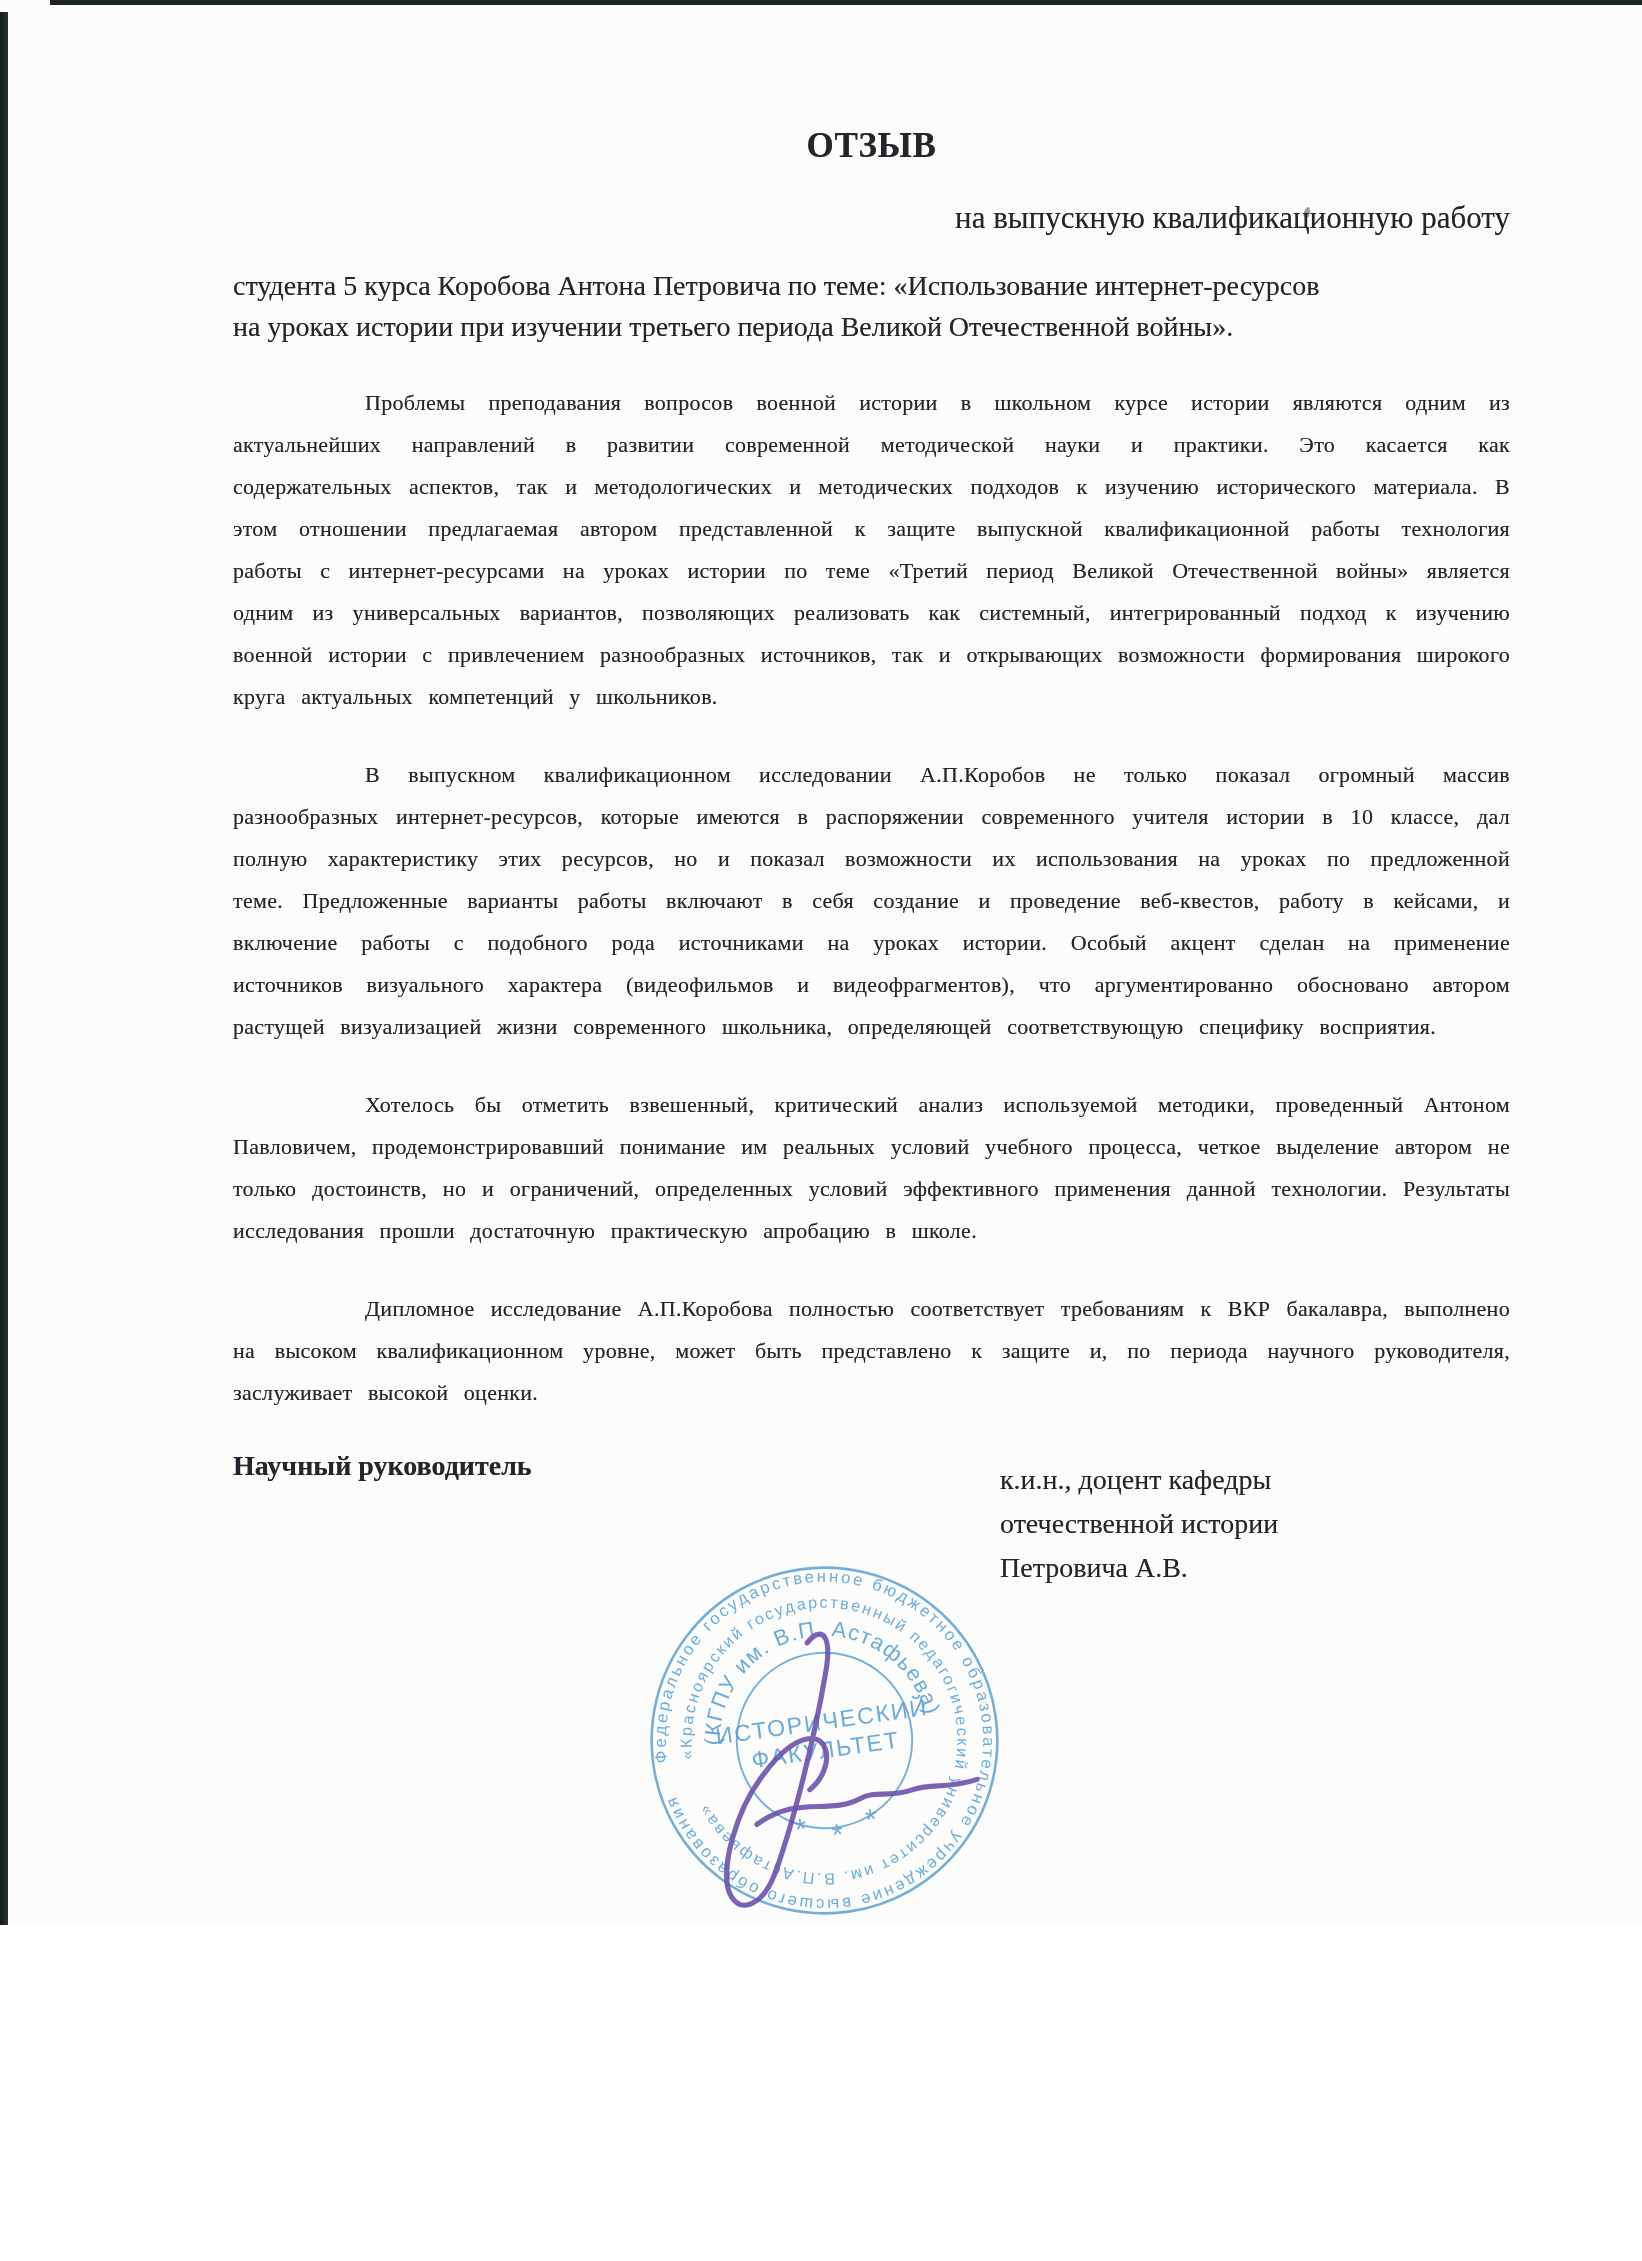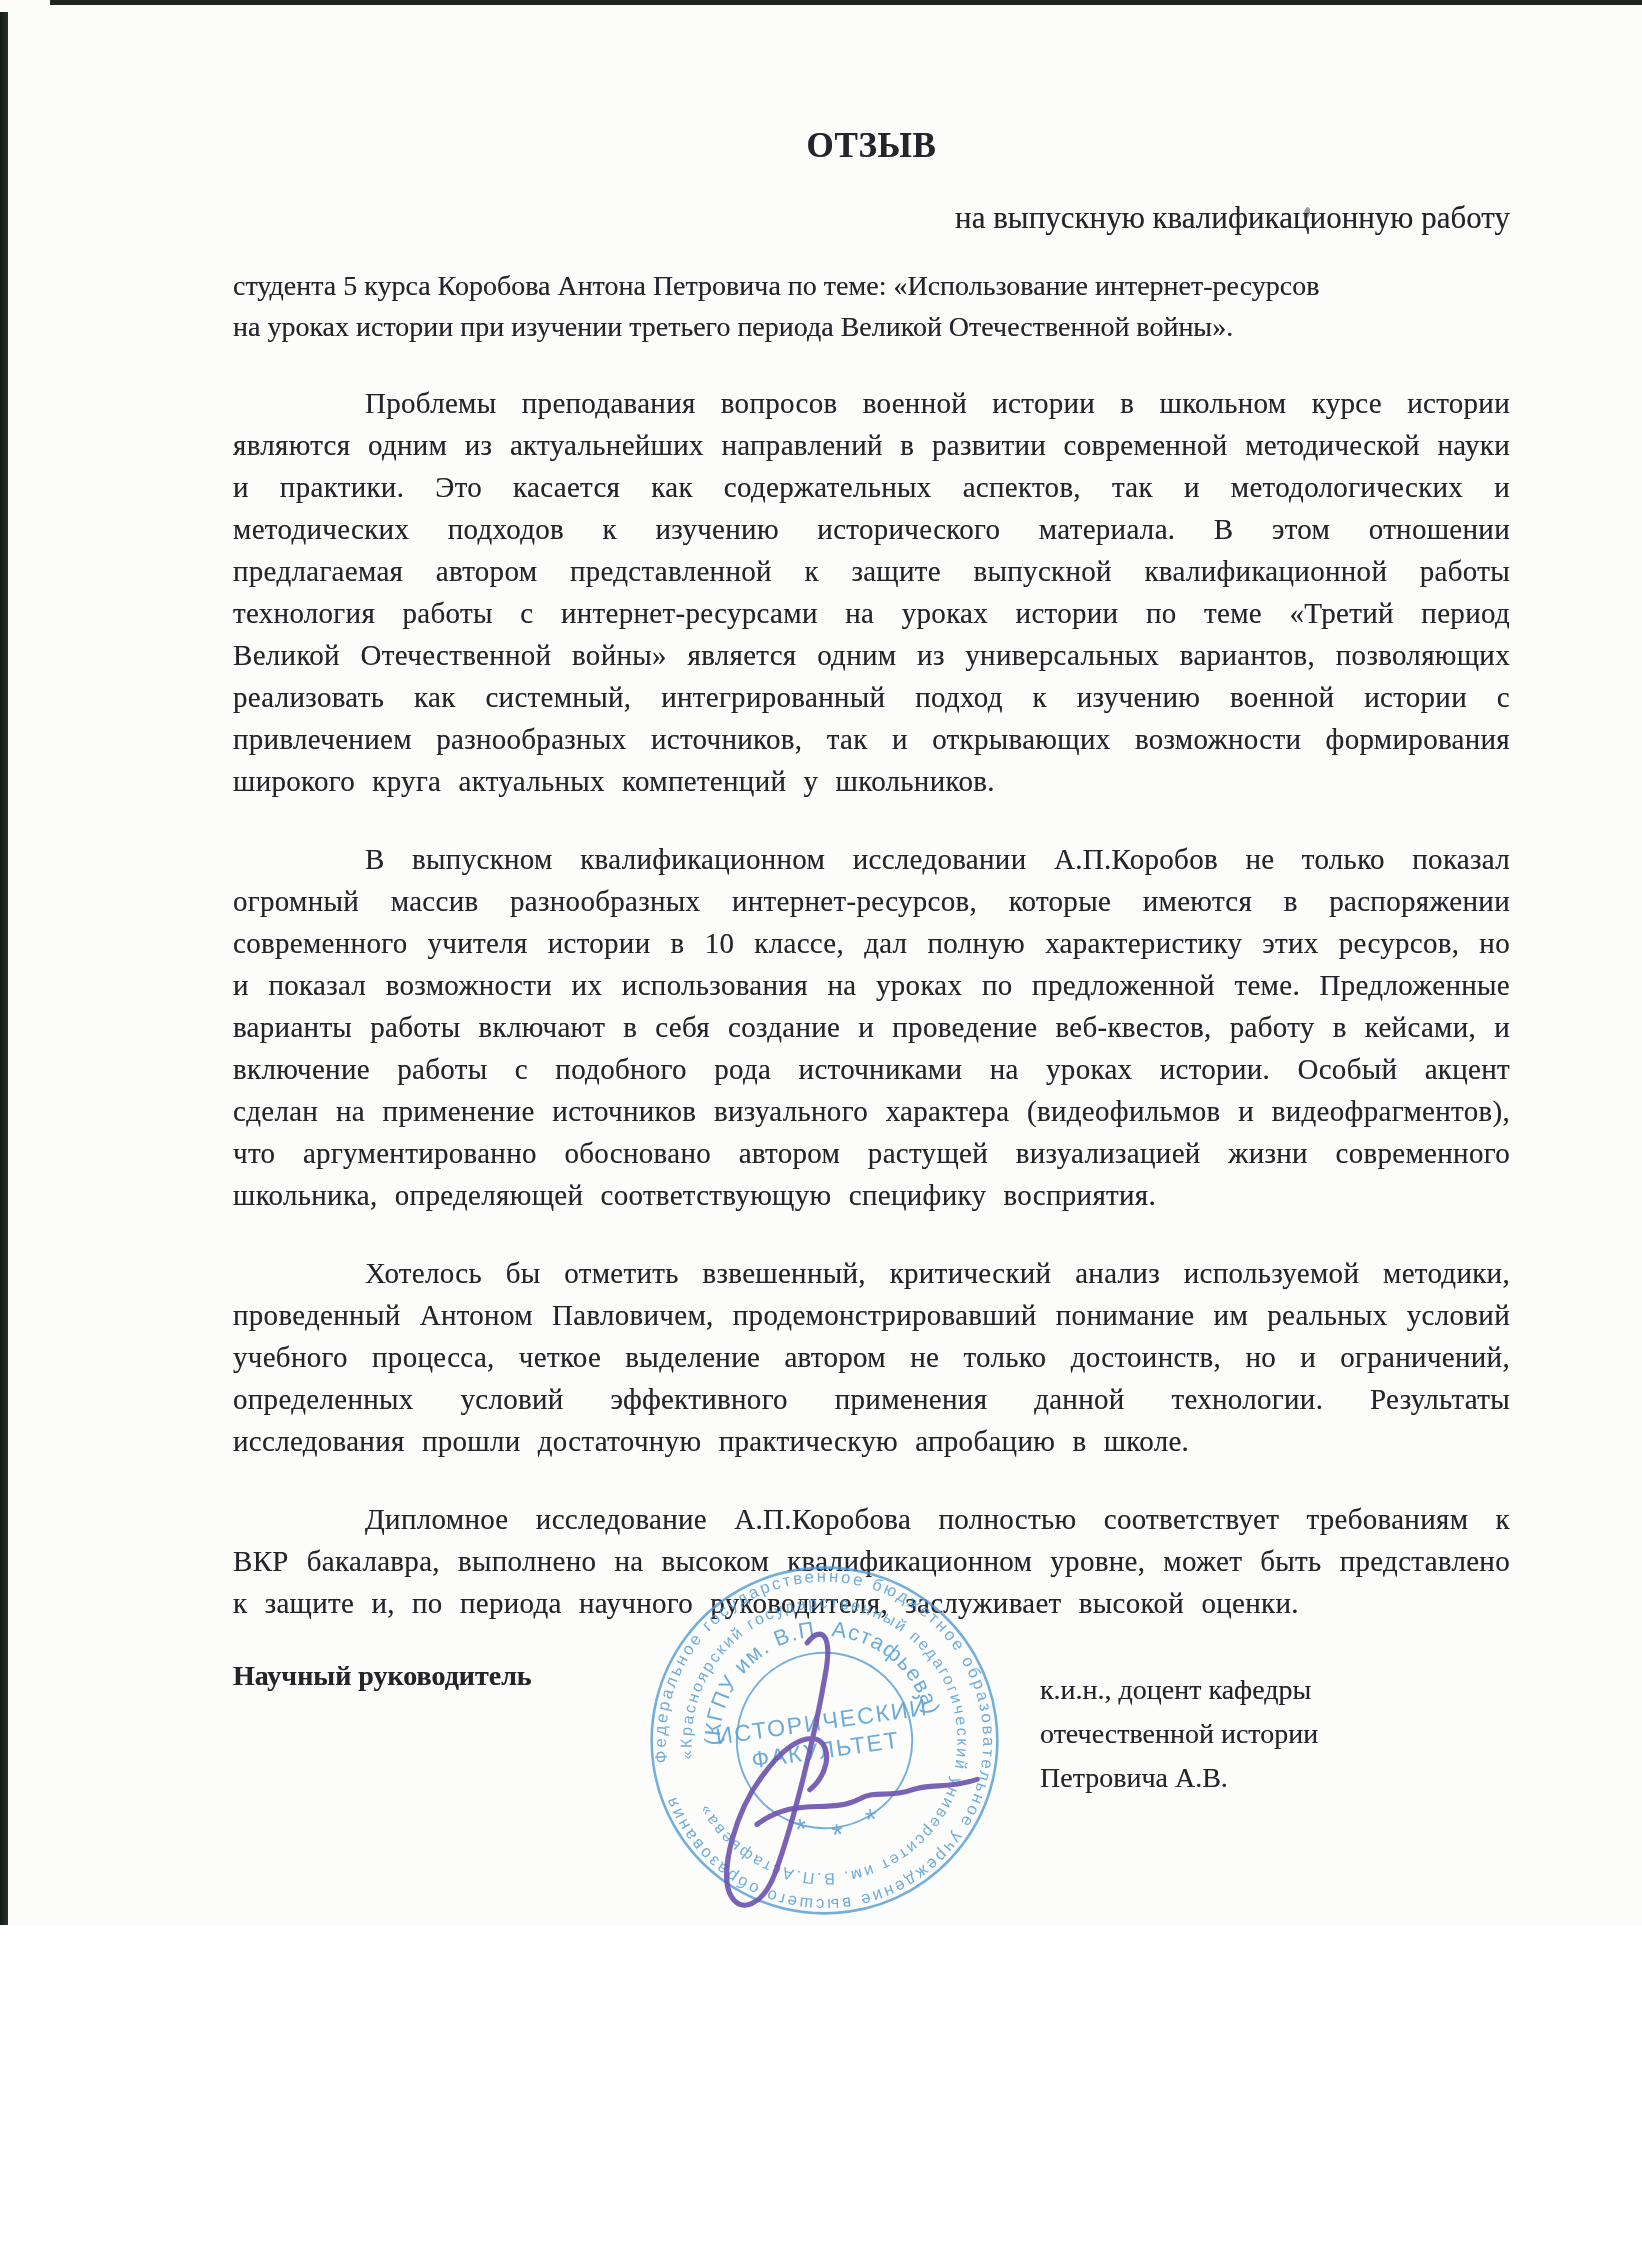--- a/index.html
+++ b/index.html
@@ -18,29 +18,29 @@
            border-radius:50%/60% 60% 40% 40%; background:#6a6a72; opacity:.65; transform:rotate(14deg); }
 
   .content { position:absolute; left:233px; top:0; width:1277px;
              text-shadow:0 0 0.6px rgba(35,35,45,.5); }
 
   .title    { margin:126px 0 0 0; text-align:center; font-weight:bold; font-size:35px; line-height:39px; letter-spacing:0.6px; }
   .subtitle { margin:36px 0 0 0; text-align:right; font-size:31px; line-height:33px; }
   .student  { margin:31px 0 0 0; text-align:left; font-size:28px; line-height:41px; }
 
   .body-text p {
-    margin:0 0 36px 0; font-size:29px; line-height:42px;
+    margin:0 0 36px 0; font-size:22px; line-height:42px;
     text-align:justify; text-indent:132px;
     word-spacing:9.7px; letter-spacing:0.3px;
   }
   .body-text p:first-child { margin-top:35px; }
 
   .sig-row   { position:relative; margin-top:19.3px; height:167px; font-size:28px; }
   .sig-left  { position:absolute; left:0; top:0;font-weight:bold; }
-  .sig-right { position:absolute; left:767px; top:7.7px; line-height:44px;margin-left:40px; }
+  .sig-right { position:absolute; left:767px; top:7.7px; line-height:44px; }
 
   .stamp { position:absolute; left:642px; top:1558px; width:365px; height:365px;
            transform:rotate(-8deg); opacity:.92; }
   .stamp text { fill:#4f9ad3; font-family:"Liberation Sans", sans-serif; }
   .stamp circle { stroke:#4f9ad3; fill:none; }
 
   .hand-sign { position:absolute; left:655px; top:1621px; }
   .hand-sign path { stroke:#6b52ad; stroke-width:8; fill:none;
                     stroke-linecap:round; stroke-linejoin:round; opacity:.9; }
 </style>

